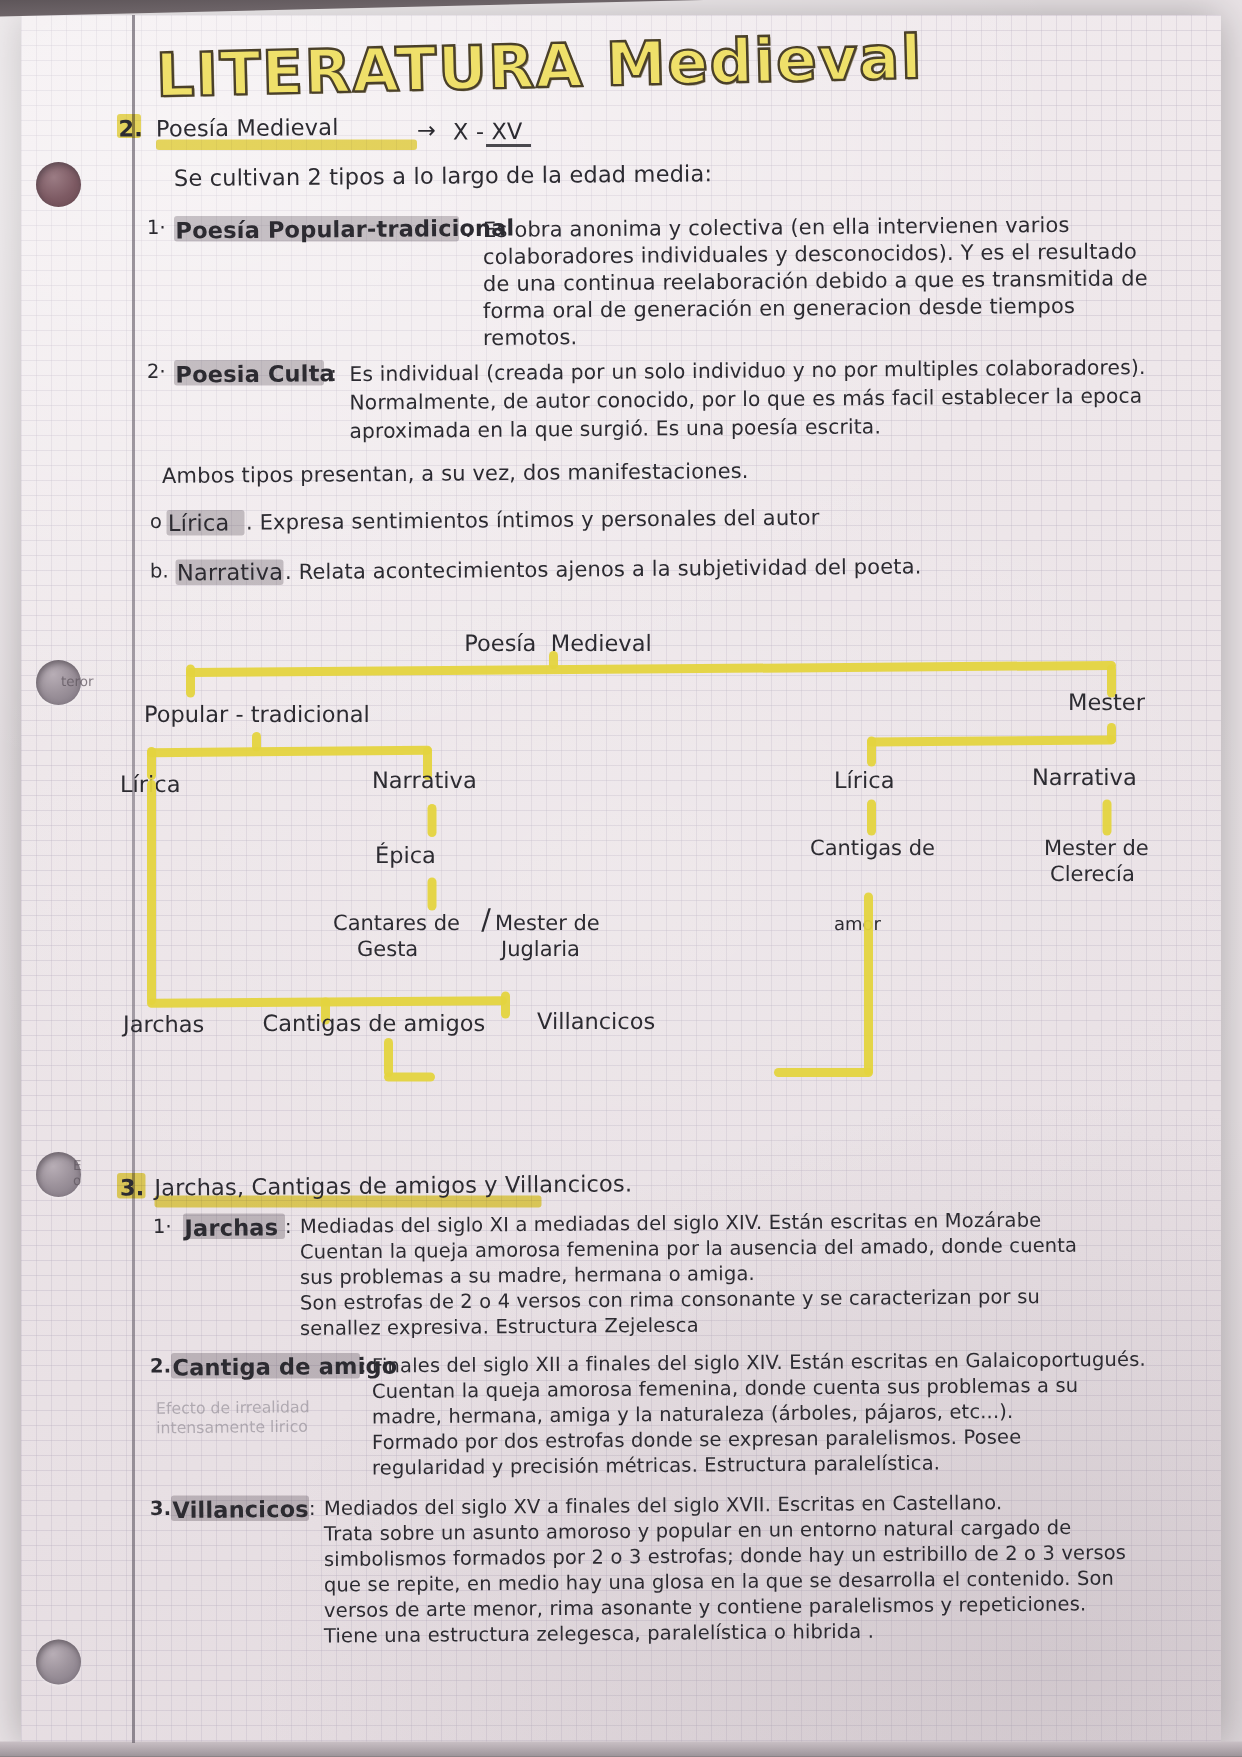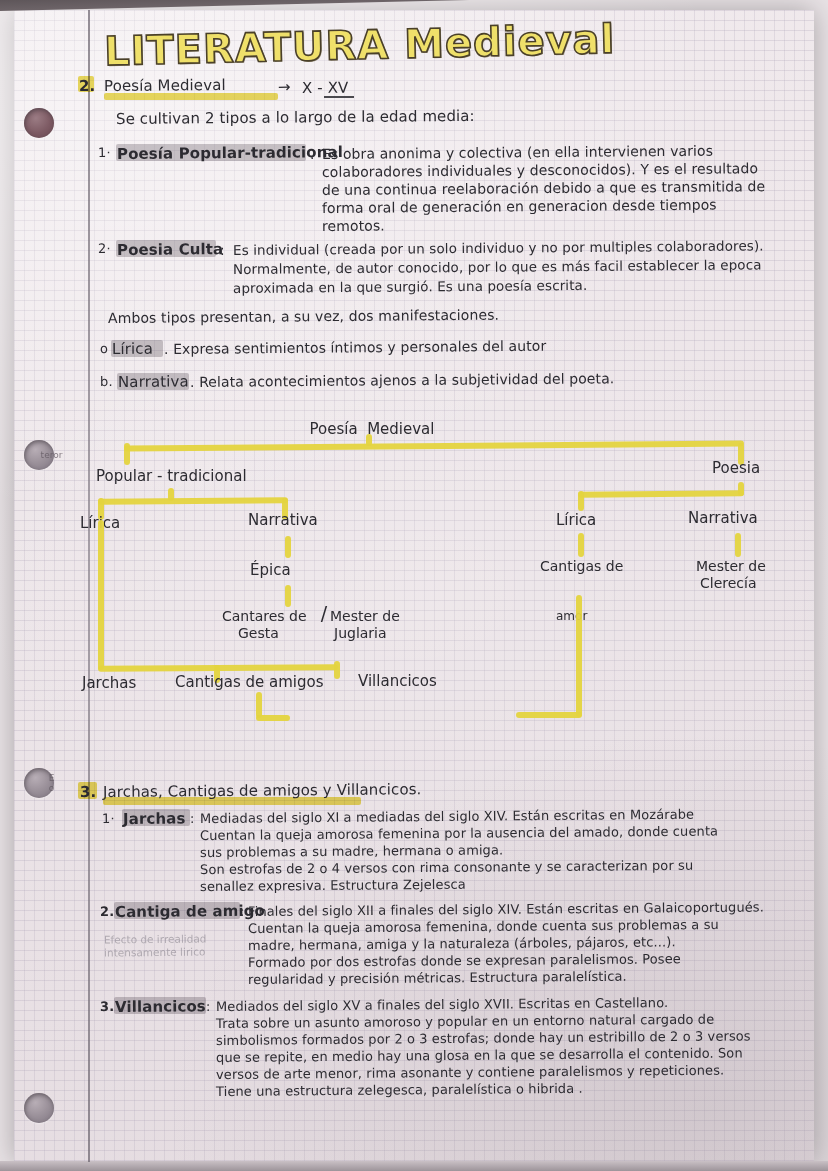--- a/index.html
+++ b/index.html
@@ -192,21 +192,21 @@
   <div class="dnode" style="left:292px;top:421px;width:160px">Poesía  Medieval</div>
 
   <div class="ln h" style="left:124px;top:443px;width:620px;transform:rotate(-.45deg)"></div>
   <div class="ln v" style="left:366px;top:434px;height:12px"></div>
 
   <div class="ln v" style="left:124px;top:443px;height:22px"></div>
 
   <div class="ln v" style="left:738px;top:443px;height:22px"></div>
 
   <div class="dnode" style="left:96px;top:468px;width:180px;text-align:left">Popular - tradicional</div>
-  <div class="dnode" style="left:712px;top:460px;width:70px;text-align:left">Poesia</div>
+  <div class="dnode" style="left:712px;top:460px;width:70px;text-align:left">Mester</div>
 
   <div class="ln v" style="left:168px;top:488px;height:13px"></div>
   <div class="ln h" style="left:98px;top:498px;width:190px;transform:rotate(-.5deg)"></div>
   <div class="ln v" style="left:98px;top:498px;height:22px"></div>
   <div class="ln v" style="left:282px;top:498px;height:22px"></div>
 
   <div class="dnode" style="left:80px;top:515px;width:70px;text-align:left">Lírica</div>
   <div class="dnode" style="left:248px;top:512px;width:95px;text-align:left">Narrativa</div>
 
   <div class="ln v" style="left:285px;top:536px;height:22px"></div>

